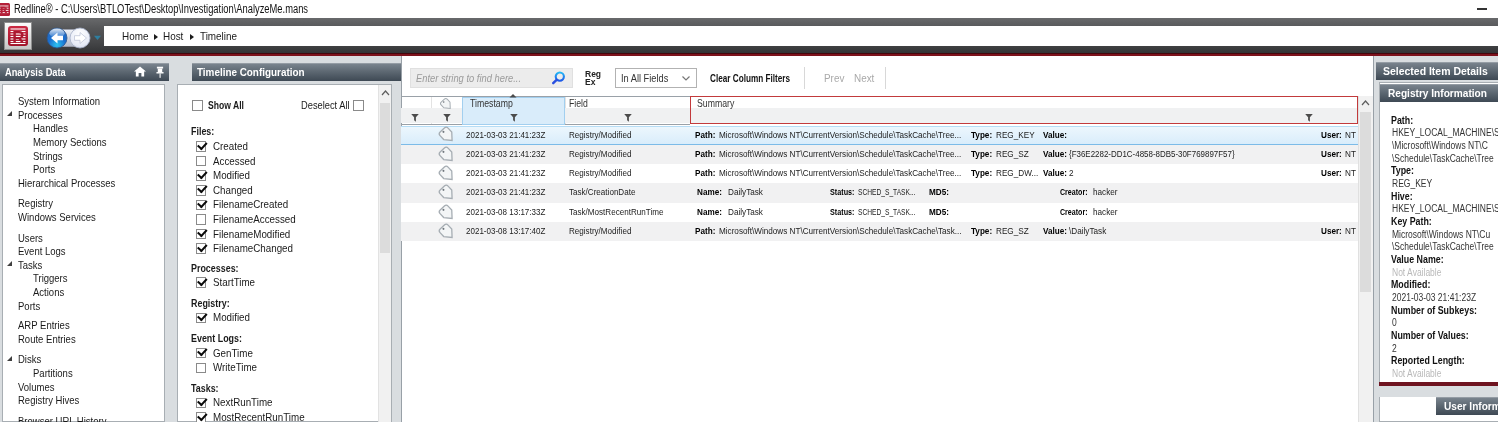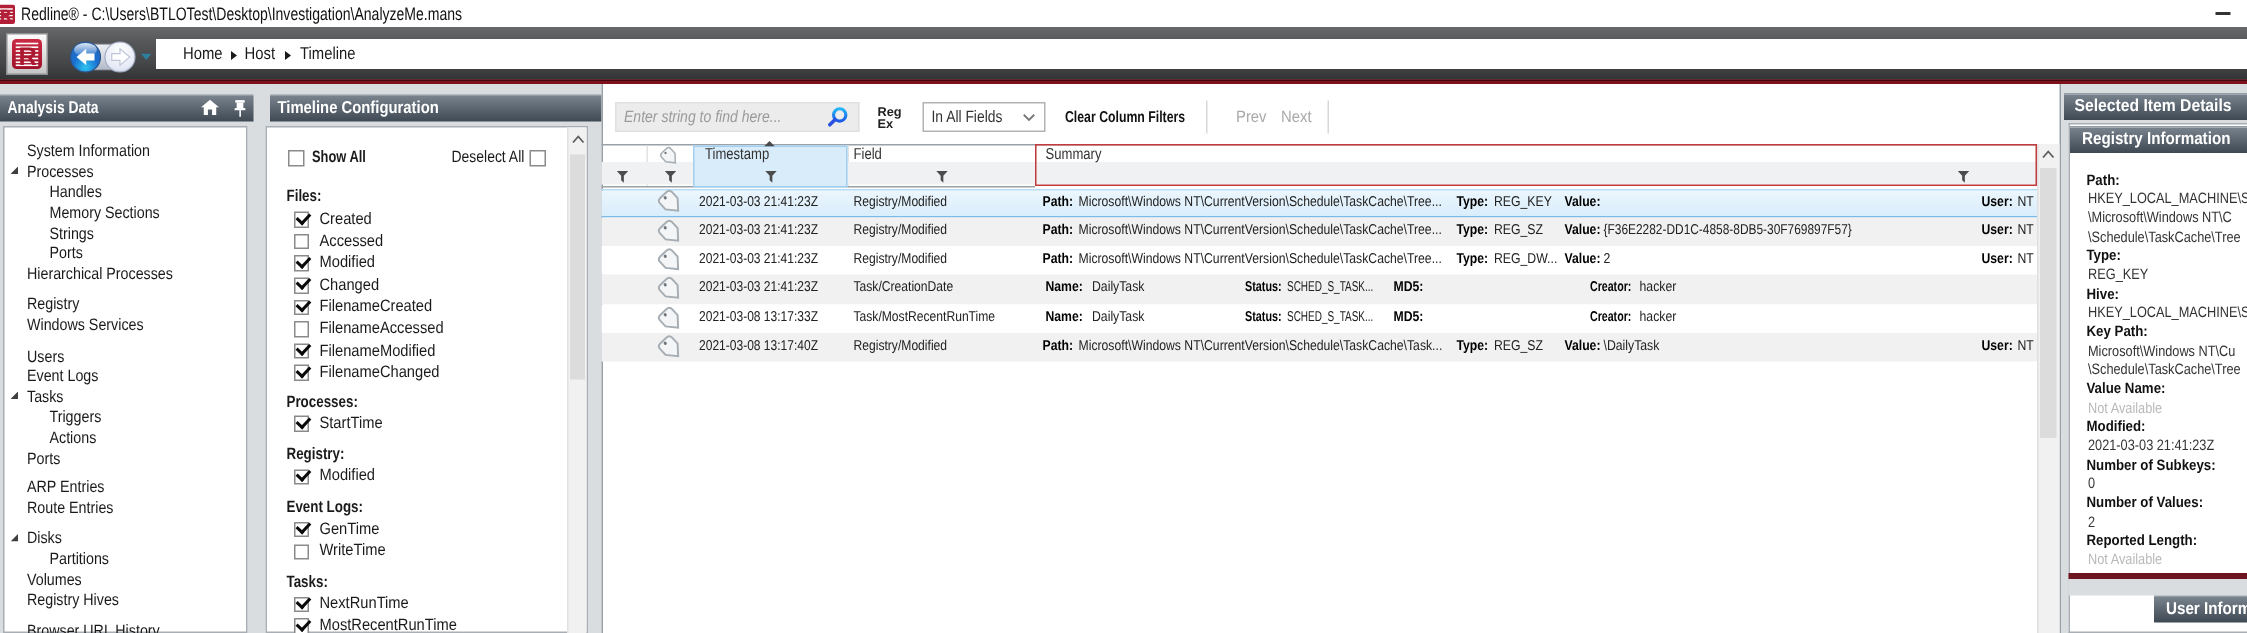--- a/index.html
+++ b/index.html
@@ -135,21 +135,21 @@
 <div class="t" style="left:18px;top:319.1px;font-size:11px;color:#1a1a1a;transform:scaleX(0.865)">ARP Entries</div>
 <div class="t" style="left:18px;top:332.7px;font-size:11px;color:#1a1a1a;transform:scaleX(0.865)">Route Entries</div>
 <svg class="abs" style="left:7px;top:356.0px" width="5" height="5" viewBox="0 0 5 5">
     <polygon points="5,0 5,5 0,5" fill="#3f3f3f"></polygon>
   </svg>
 <div class="t" style="left:18px;top:353.3px;font-size:11px;color:#1a1a1a;transform:scaleX(0.865)">Disks</div>
 <div class="t" style="left:33px;top:366.90000000000003px;font-size:11px;color:#1a1a1a;transform:scaleX(0.865)">Partitions</div>
 <div class="t" style="left:18px;top:380.5px;font-size:11px;color:#1a1a1a;transform:scaleX(0.865)">Volumes</div>
 <div class="t" style="left:18px;top:394.1px;font-size:11px;color:#1a1a1a;transform:scaleX(0.865)">Registry Hives</div>
 <div class="t" style="left:18px;top:414.7px;font-size:11px;color:#1a1a1a;transform:scaleX(0.865)">Browser URL History</div>
-<div class="phead" style="left:180px;top:63px;width:244px">
+<div class="phead" style="left:192px;top:63px;width:244px">
     <span style="left:5px;transform:scaleX(0.86)">Timeline Configuration</span>
   </div>
 <div class="pbox" style="left:177px;top:84px;width:215px;height:338px"></div>
 <div class="cb" style="left:192.4px;top:100.2px"></div>
 <div class="t" style="left:208px;top:99.3px;font-size:11px;color:#1a1a1a;font-weight:bold;transform:scaleX(0.78)">Show All</div>
 <div class="t" style="left:301px;top:99.3px;font-size:11px;color:#1a1a1a;transform:scaleX(0.845)">Deselect All</div>
 <div class="cb" style="left:353px;top:100.2px"></div>
 <div class="t" style="left:190.5px;top:125.4px;font-size:11px;color:#1a1a1a;font-weight:bold;transform:scaleX(0.81)">Files:</div>
 <div class="cb on" style="left:195.5px;top:141.2px"></div>
 <div class="t" style="left:213px;top:140.0px;font-size:11px;color:#1a1a1a;transform:scaleX(0.89)">Created</div>

